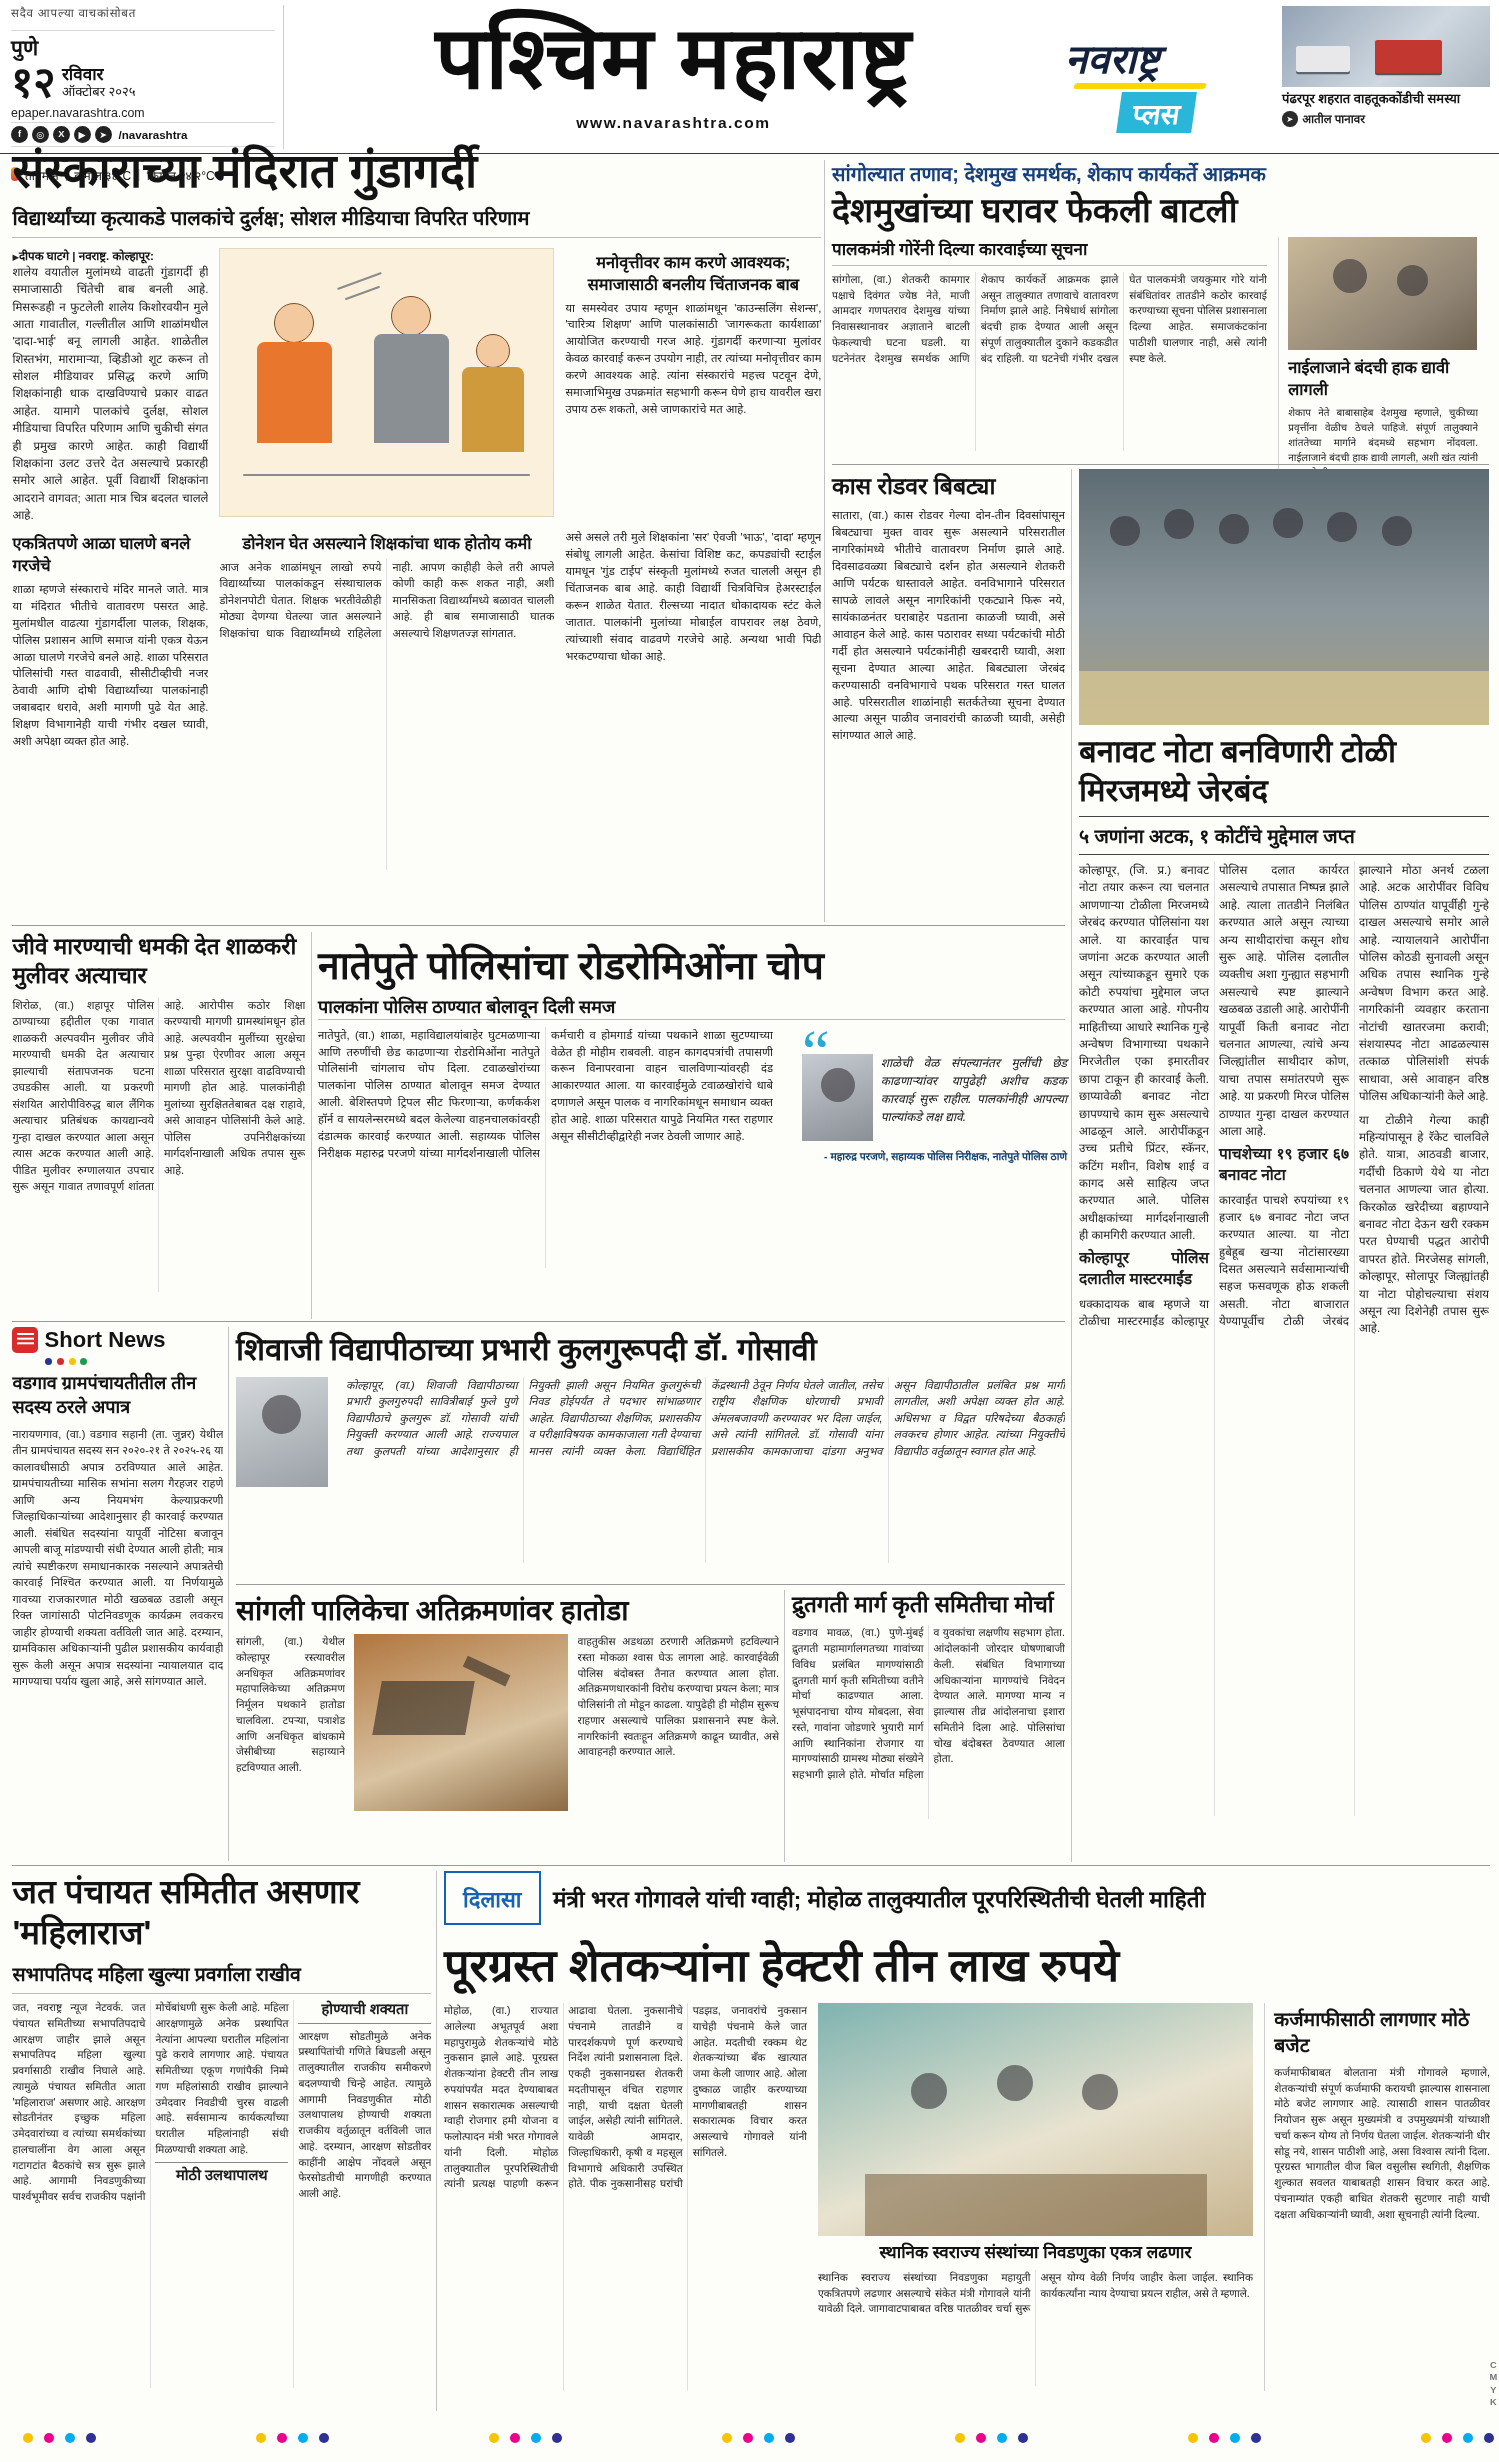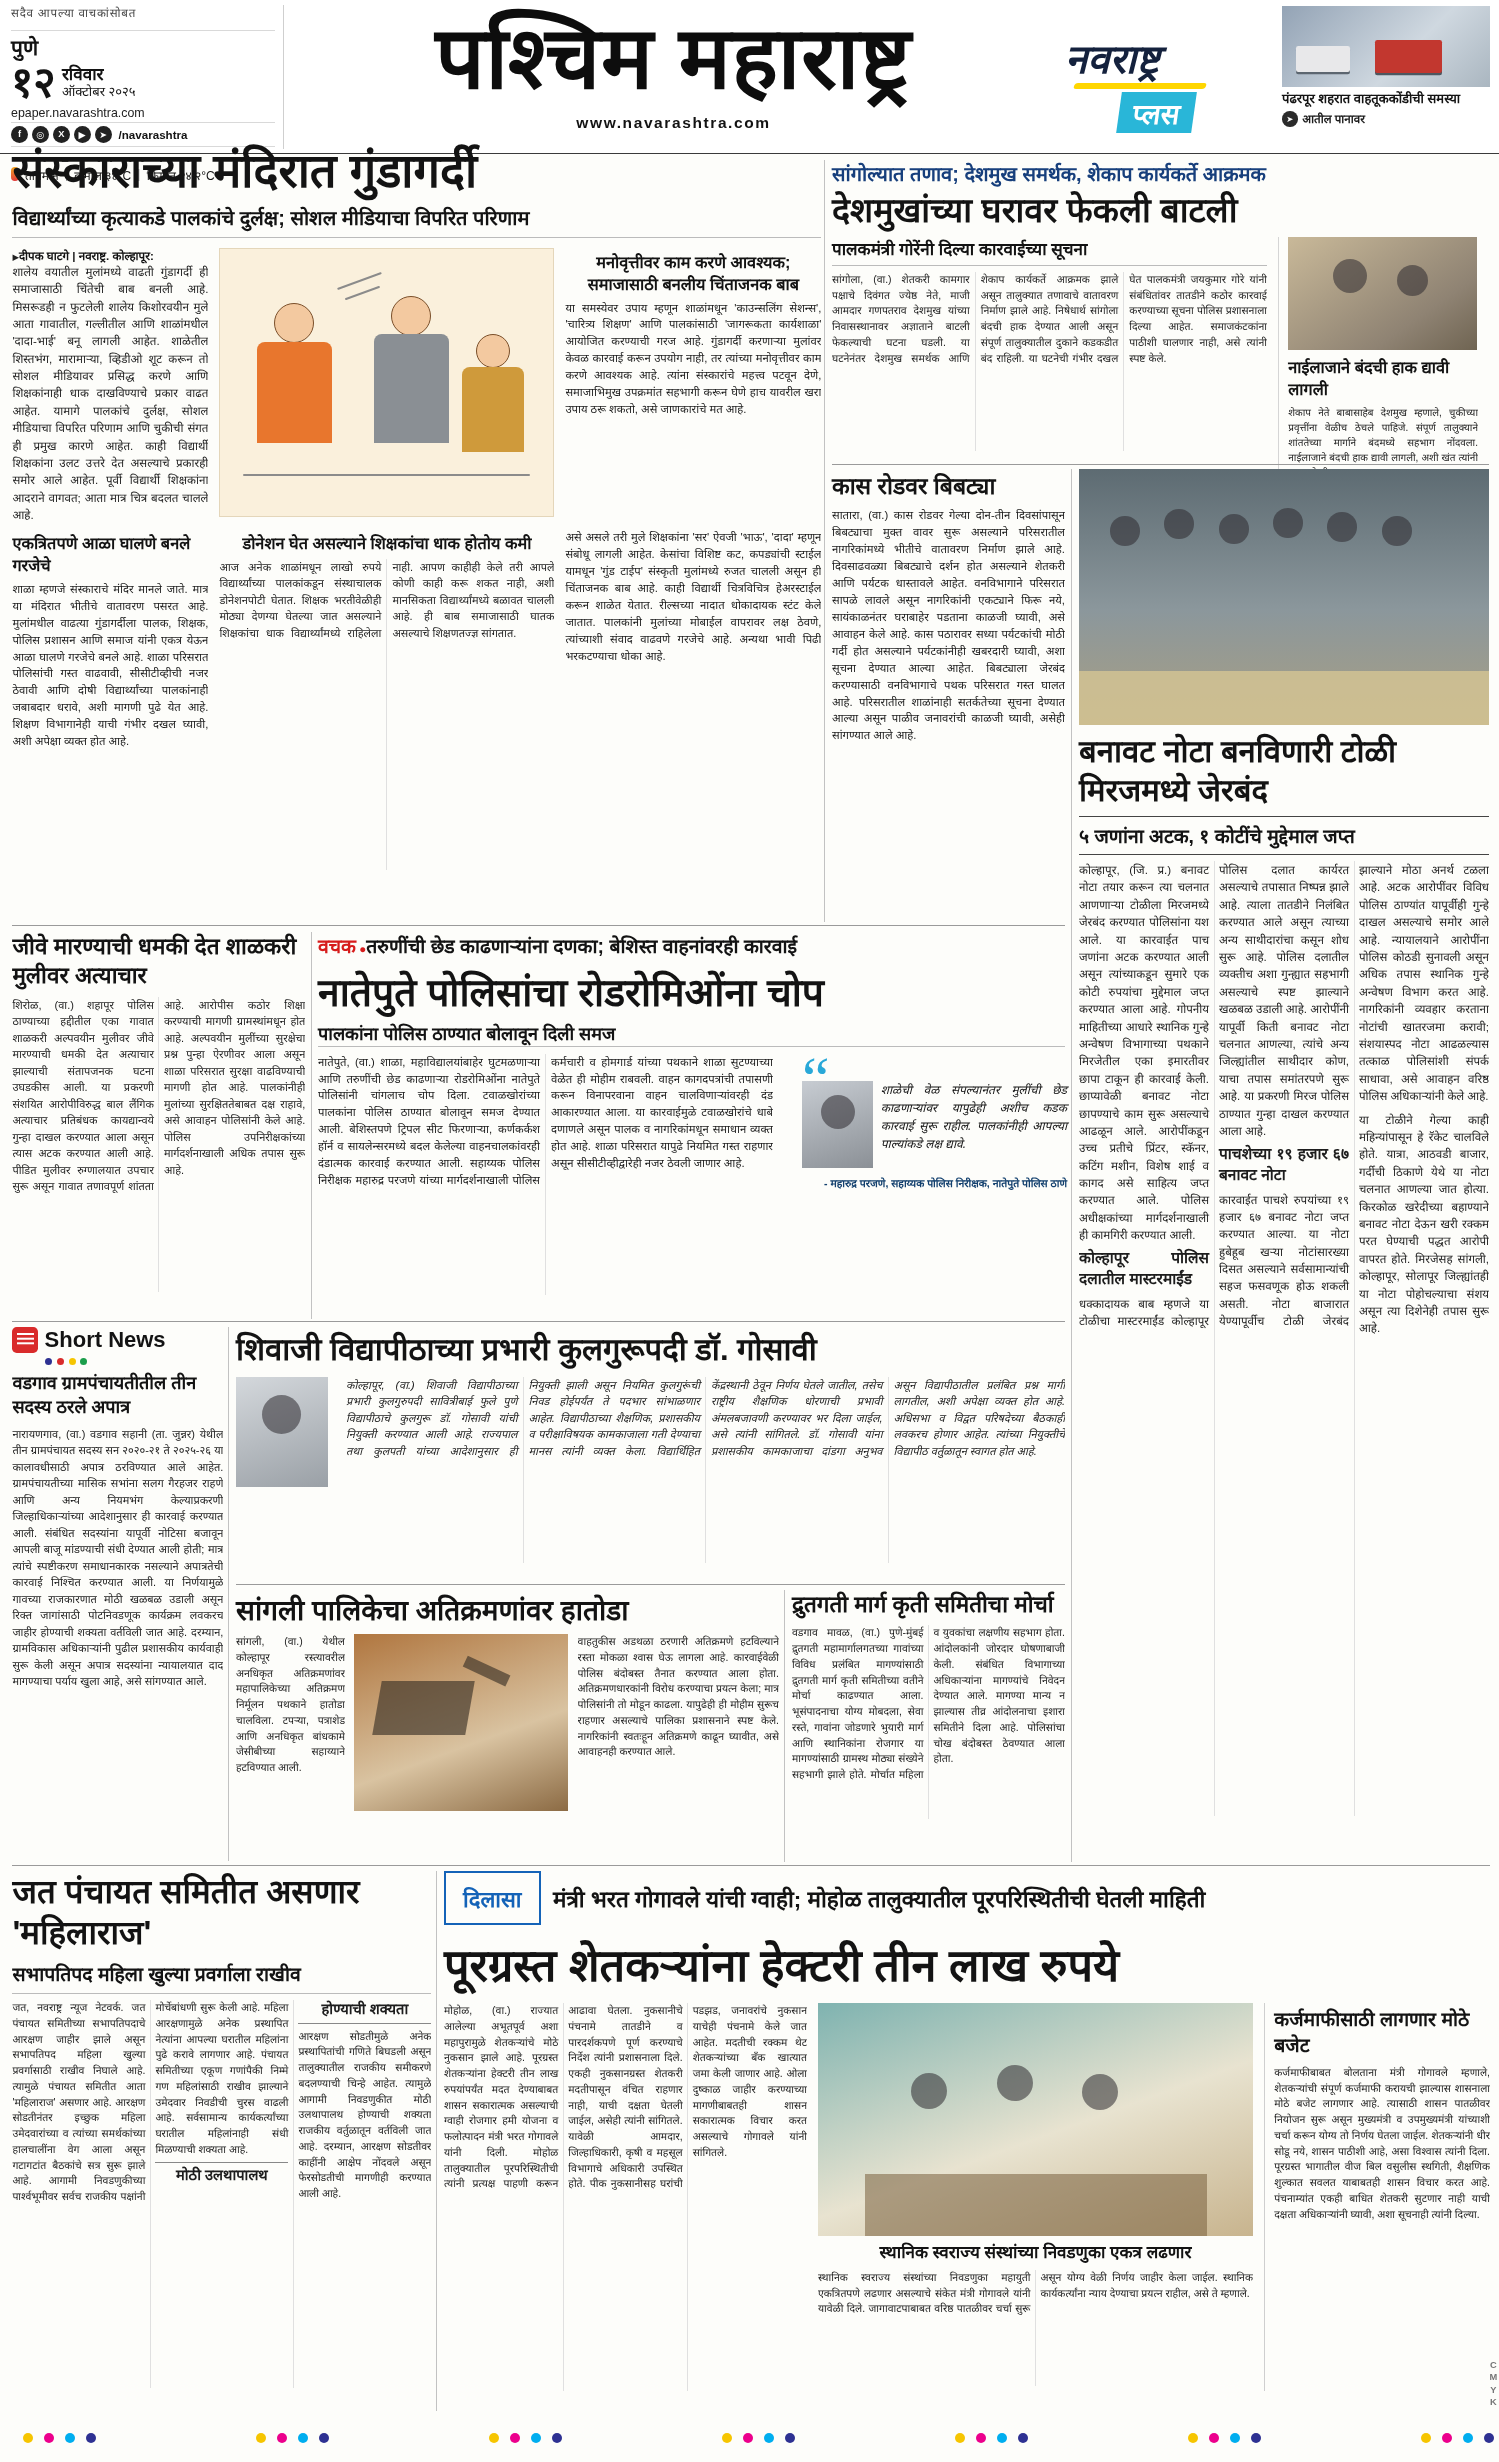--- a/index.html
+++ b/index.html
@@ -331,23 +331,20 @@
   <div class="hrule" style="left:12.4px;top:925px;width:1053px;"></div>
 
   <section class="abs art-assault">
     <h3>जीवे मारण्याची धमकी देत शाळकरी मुलीवर अत्याचार</h3>
     <div class="a-body jt body-txt ovh">शिरोळ, (वा.) शहापूर पोलिस ठाण्याच्या हद्दीतील एका गावात शाळकरी अल्पवयीन मुलीवर जीवे मारण्याची धमकी देत अत्याचार झाल्याची संतापजनक घटना उघडकीस आली. या प्रकरणी संशयित आरोपीविरुद्ध बाल लैंगिक अत्याचार प्रतिबंधक कायद्यान्वये गुन्हा दाखल करण्यात आला असून त्यास अटक करण्यात आली आहे. पीडित मुलीवर रुग्णालयात उपचार सुरू असून गावात तणावपूर्ण शांतता आहे. आरोपीस कठोर शिक्षा करण्याची मागणी ग्रामस्थांमधून होत आहे. अल्पवयीन मुलींच्या सुरक्षेचा प्रश्न पुन्हा ऐरणीवर आला असून शाळा परिसरात सुरक्षा वाढविण्याची मागणी होत आहे. पालकांनीही मुलांच्या सुरक्षिततेबाबत दक्ष राहावे, असे आवाहन पोलिसांनी केले आहे. पोलिस उपनिरीक्षकांच्या मार्गदर्शनाखाली अधिक तपास सुरू आहे.</div>
   </section>
 
   <div class="vrule" style="left:311px;top:932px;height:387px;"></div>
 
   <section class="abs art-romeo">
-    <div class="r-kickrow">
-      <span class="r-tag">वचक</span><span class="r-kick">तरुणींची छेड काढणाऱ्यांना दणका; बेशिस्त वाहनांवरही कारवाई</span>
-    </div>
     <h2>नातेपुते पोलिसांचा रोडरोमिओंना चोप</h2>
     <div class="r-deck">पालकांना पोलिस ठाण्यात बोलावून दिली समज</div>
     <div class="r-row">
       <div class="r-body jt body-txt ovh">नातेपुते, (वा.) शाळा, महाविद्यालयांबाहेर घुटमळणाऱ्या आणि तरुणींची छेड काढणाऱ्या रोडरोमिओंना नातेपुते पोलिसांनी चांगलाच चोप दिला. टवाळखोरांच्या पालकांना पोलिस ठाण्यात बोलावून समज देण्यात आली. बेशिस्तपणे ट्रिपल सीट फिरणाऱ्या, कर्णकर्कश हॉर्न व सायलेन्सरमध्ये बदल केलेल्या वाहनचालकांवरही दंडात्मक कारवाई करण्यात आली. सहाय्यक पोलिस निरीक्षक महारुद्र परजणे यांच्या मार्गदर्शनाखाली पोलिस कर्मचारी व होमगार्ड यांच्या पथकाने शाळा सुटण्याच्या वेळेत ही मोहीम राबवली. वाहन कागदपत्रांची तपासणी करून विनापरवाना वाहन चालविणाऱ्यांवरही दंड आकारण्यात आला. या कारवाईमुळे टवाळखोरांचे धाबे दणाणले असून पालक व नागरिकांमधून समाधान व्यक्त होत आहे. शाळा परिसरात यापुढे नियमित गस्त राहणार असून सीसीटीव्हीद्वारेही नजर ठेवली जाणार आहे.</div>
       <div class="r-quote">
         <div class="rq-inner">
           <div class="ph ph-romeo">
             <div class="sil" style="left:18.6px;top:14px;width:34px;height:34px;"></div>
           </div>
           <p class="rq-text jt">शाळेची वेळ संपल्यानंतर मुलींची छेड काढणाऱ्यांवर यापुढेही अशीच कडक कारवाई सुरू राहील. पालकांनीही आपल्या पाल्यांकडे लक्ष द्यावे.</p>

